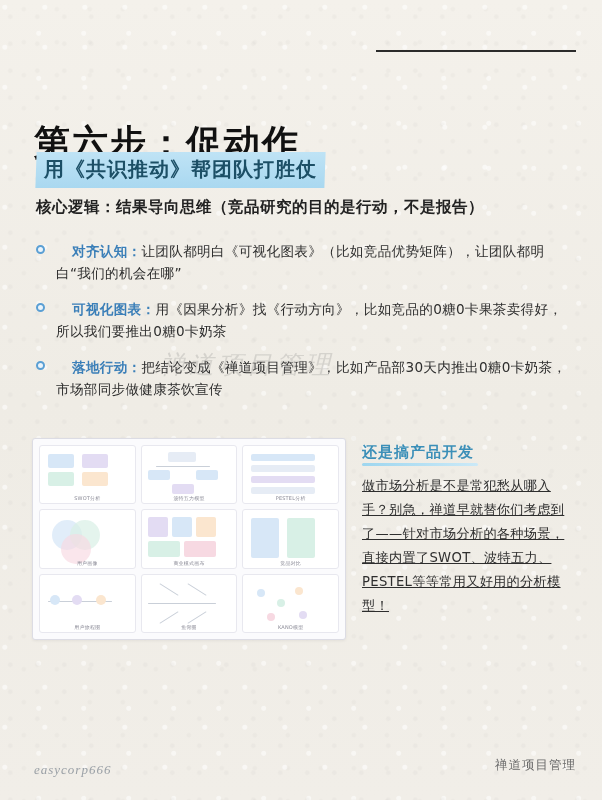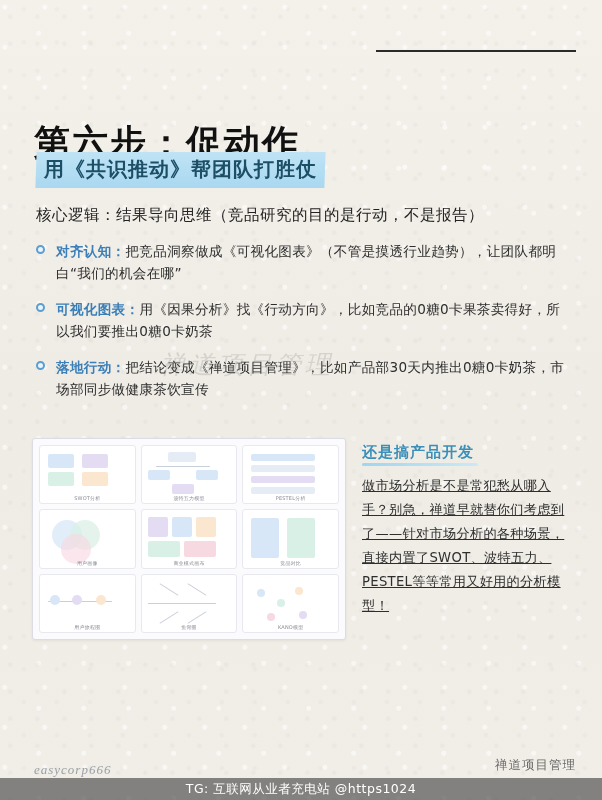--- a/index.html
+++ b/index.html
@@ -52,38 +52,38 @@
     padding:4px 8px 5px 8px;
     transform:skewX(-2deg);
   }
   .subtitle-hl span{
     display:inline-block;transform:skewX(2deg);
     font-size:20px;font-weight:bold;color:#1c4f66;letter-spacing:1px;
     font-family:"DejaVu Sans","Liberation Sans",sans-serif;
   }
 
   .core{
-    position:absolute;left:36px;top:205px;
-    font-size:15.5px;font-weight:normal;color:#222;letter-spacing:.5px;
+    position:absolute;left:36px;top:197px;
+    font-size:15.5px;font-weight:bold;color:#222;letter-spacing:.5px;
     font-family:"DejaVu Sans","Liberation Sans",sans-serif;
   }
 
   
   .bullets{position:absolute;left:34px;top:240px;width:536px;}
   .bullet{
     position:relative;padding-left:22px;margin-bottom:14px;
   }
   .bullet .dot{
     position:absolute;left:2px;top:5px;
     width:9px;height:9px;border-radius:50%;
     border:2px solid #5a9fd4;background:#eaf4fb;
     box-sizing:border-box;
   }
   .bullet .lead{
-    color:#3b7fb8;font-weight:bold;
+    color:#3b7fb8;font-weight:bold;margin-left:16px;
   }
   .bullet .txt{
     font-size:13.6px;line-height:22px;color:#2e2e2e;letter-spacing:.3px;
     font-family:"DejaVu Sans","Liberation Sans",sans-serif;
   }
 
   
   .watermark-mid{
     position:absolute;left:160px;top:348px;
     font-size:25px;color:rgba(120,120,120,.22);letter-spacing:4px;
@@ -180,21 +180,21 @@
       <span>用《共识推动》帮团队打胜仗</span>
     </div>
   </div>
 
   <div class="core">核心逻辑：结果导向思维（竞品研究的目的是行动，不是报告）</div>
 
   <div class="bullets">
 
     <div class="bullet">
       <span class="dot"></span>
-      <span class="txt"><span class="lead">对齐认知：</span><span>把竞品洞察做成《可视化图表》（不管是摸透行业趋势），让团队都明白“我们的机会在哪”</span></span>
+      <span class="txt"><span class="lead">对齐认知：</span><span>让团队都明白《可视化图表》（比如竞品优势矩阵），让团队都明白“我们的机会在哪”</span></span>
     </div>
 
     <div class="bullet">
       <span class="dot"></span>
       <span class="txt"><span class="lead">可视化图表：</span><span>用《因果分析》找《行动方向》，比如竞品的0糖0卡果茶卖得好，所以我们要推出0糖0卡奶茶</span></span>
     </div>
 
     <div class="bullet">
       <span class="dot"></span>
       <span class="txt"><span class="lead">落地行动：</span><span>把结论变成《禅道项目管理》，比如产品部30天内推出0糖0卡奶茶，市场部同步做健康茶饮宣传</span></span>
@@ -283,15 +283,14 @@
     </div>
   </div>
 
   <div class="r-title">还是搞产品开发</div>
   <div class="r-underline"></div>
   <div class="r-body">做市场分析是不是常犯愁从哪入手？别急，禅道早就替你们考虑到了——针对市场分析的各种场景，直接内置了SWOT、波特五力、PESTEL等等常用又好用的分析模型！</div>
 
 
   <div class="sig">easycorp666</div>
   <div class="author">禅道项目管理</div>
-  <div class="tgbar">TG: 互联网从业者充电站 @https1024</div>
 
 </div>
 
 </body></html>

